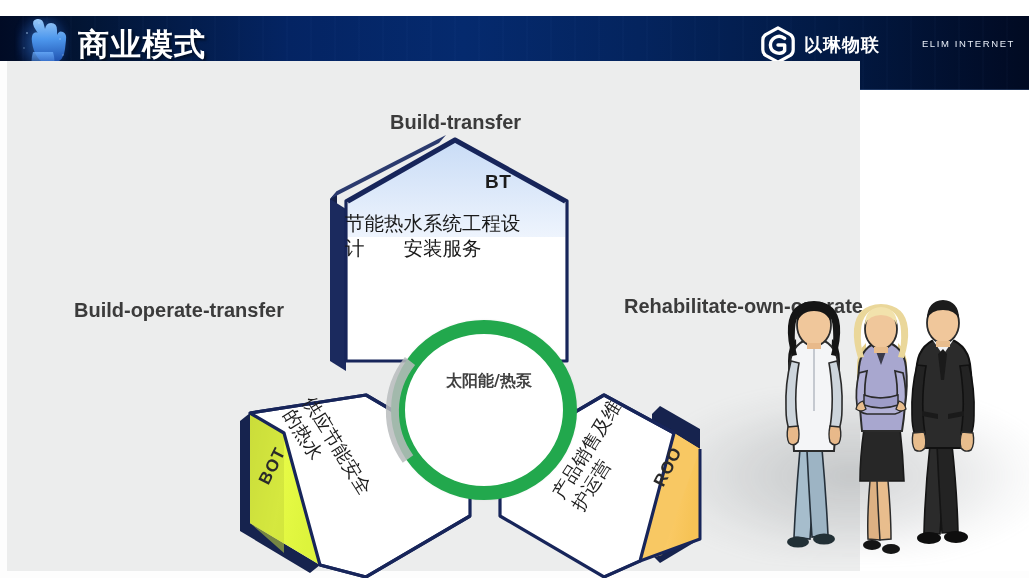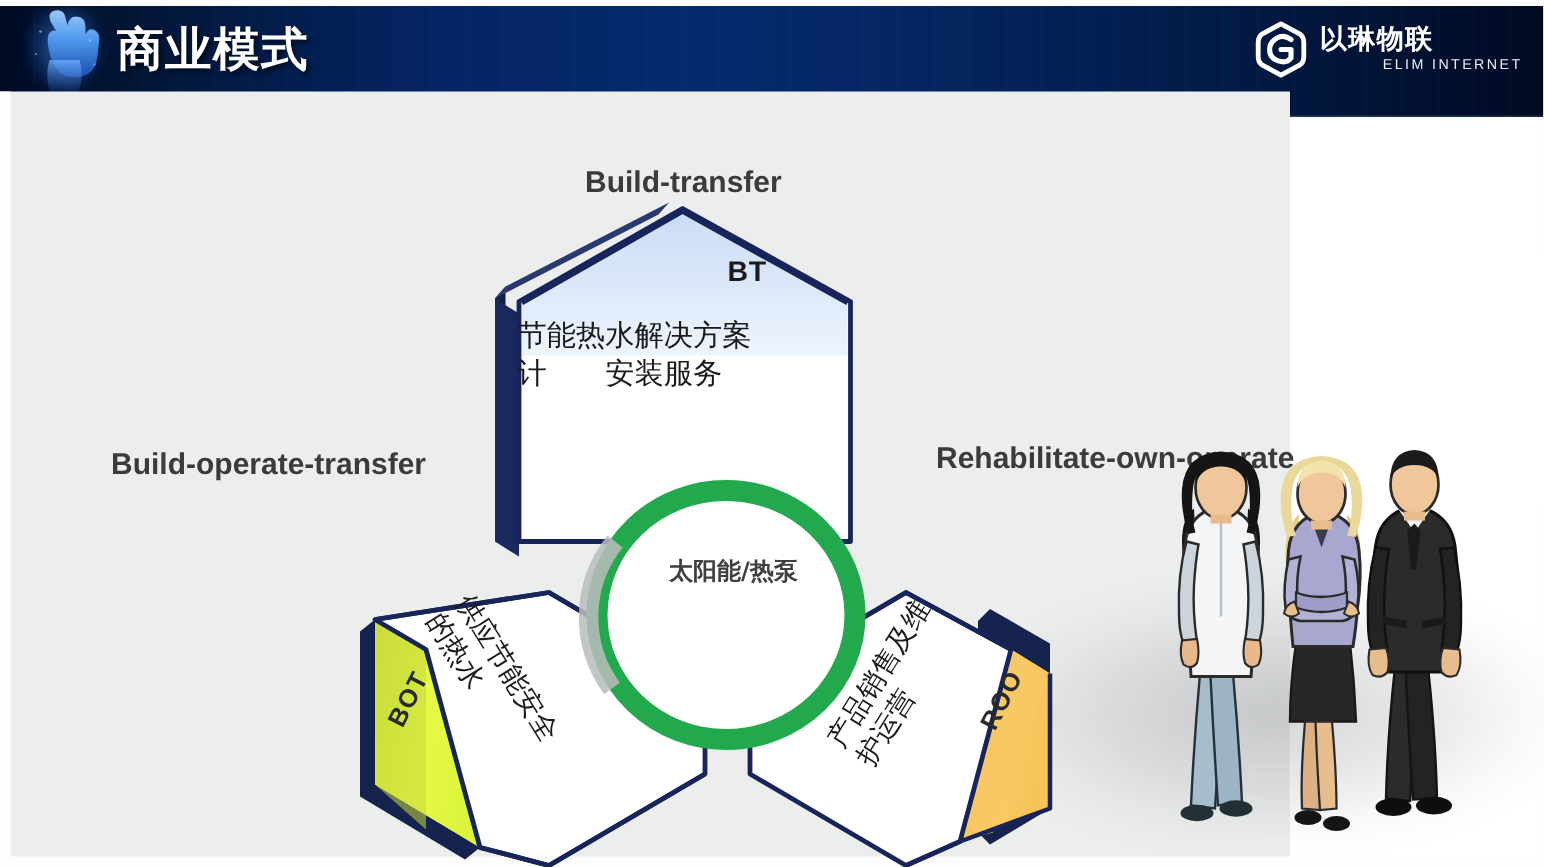--- a/index.html
+++ b/index.html
@@ -18,21 +18,21 @@
     position: relative;
     width: 1029px;
     height: 578px;
     background: #ffffff;
     overflow: hidden;
   }
 
   
   #header {
     position: absolute;
-    left: 0; top: 4px;
+    left: 0; top: 16px;
     width: 1029px;
     height: 74px;
     background:
       linear-gradient(90deg,
         #010b25 0%,
         #021534 8%,
         #042463 28%,
         #052a6e 45%,
         #04245e 62%,
         #021a45 80%,
@@ -90,21 +90,21 @@
 
   
   #logo {
     position: absolute;
     right: 14px; top: 10px;
     display: flex;
     align-items: center;
     gap: 7px;
   }
   .logo-mark { width: 38px; height: 38px; display:block; }
-  .logo-text { display: flex; flex-direction: column; line-height: 1; }
+  .logo-text { display: flex; flex-direction: row; line-height: 1; }
   .logo-cn {
     font-size: 18px; font-weight: bold; color: #ffffff;
     letter-spacing: 1px;
     font-family: "DejaVu Sans", "Liberation Sans", sans-serif;
   }
   .logo-en {
     font-size: 9.5px; color: #e8eef8; letter-spacing: 1.6px;
     margin-top: 3px;
     font-family: "Liberation Sans", sans-serif;
     padding-left: 42px;
@@ -366,21 +366,21 @@
 
       <g>
         <ellipse cx="484" cy="349" rx="95" ry="92" fill="url(#ringShadow)" opacity="0.85"></ellipse>
         <ellipse cx="484" cy="349" rx="86" ry="83" fill="#ffffff"></ellipse>
         <ellipse cx="484" cy="349" rx="86" ry="83" fill="none" stroke="#22a84d" stroke-width="14"></ellipse>
         <path d="M410,300 A86,83 0 0,0 408,398" fill="none" stroke="#b9bcbd" stroke-width="13" opacity="0.85"></path>
       </g>
     </svg>
 
     <div class="hex-text" id="bt-tag">BT</div>
-    <div class="hex-text" id="bt-body">节能热水解决方案
+    <div class="hex-text" id="bt-body">节能热水系统工程设
 计　　安装服务</div>
 
     <div class="hex-text" id="bot-label">BOT</div>
     <div class="hex-text" id="bot-body">供应节能安全
 的热水</div>
 
     <div class="hex-text" id="roo-label">ROO</div>
     <div class="hex-text" id="roo-body">产品销售及维
 护运营</div>
 

